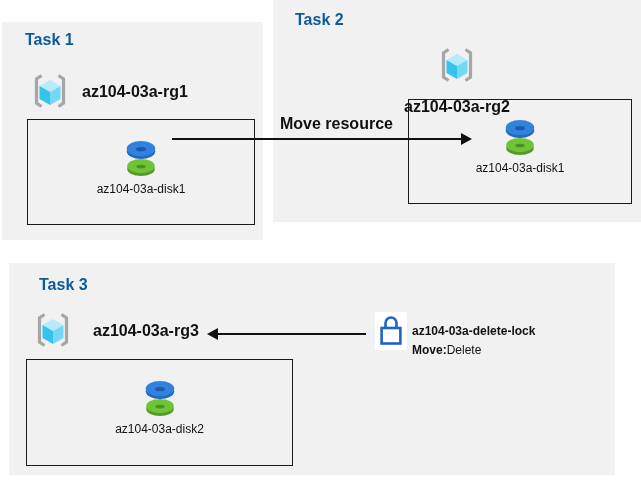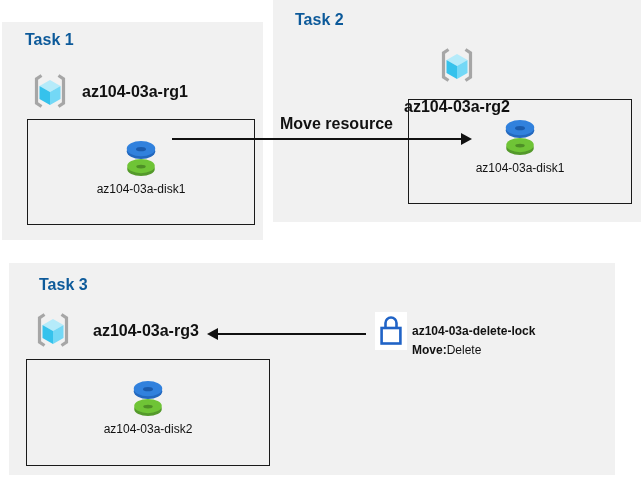--- a/index.html
+++ b/index.html
@@ -23,21 +23,21 @@
   #task3 .rg-row { left:24px;  top:48px;gap:20px; }
   .rg-label { font-size:16px; font-weight:bold; white-space:nowrap; }
 
   .disk-box {
     position:absolute; border:1.5px solid #1a1a1a; box-sizing:border-box;
     display:flex; flex-direction:column; align-items:center; justify-content:center;
     padding-bottom:12px;
   }
   #task1 .disk-box { left:25px;  top:97px; width:228px; height:106px; }
   #task2 .disk-box { left:135px; top:99px; width:224px; height:105px; }
-  #task3 .disk-box { left:17px;  top:96px; width:244px; height:107px; }
+  #task3 .disk-box { left:17px;  top:96px; width:267px; height:107px; }
   .disk-label { font-size:12px; font-weight:normal; margin-top:3px; white-space:nowrap; }
 
   .icon { display:inline-block; line-height:0; }
 
   .arrow-line { position:absolute; height:2px; background:#111111; }
   .arrow-head-right {
     position:absolute; width:0; height:0;
     border-top:6px solid transparent; border-bottom:6px solid transparent;
     border-left:11px solid #111111;
   }

